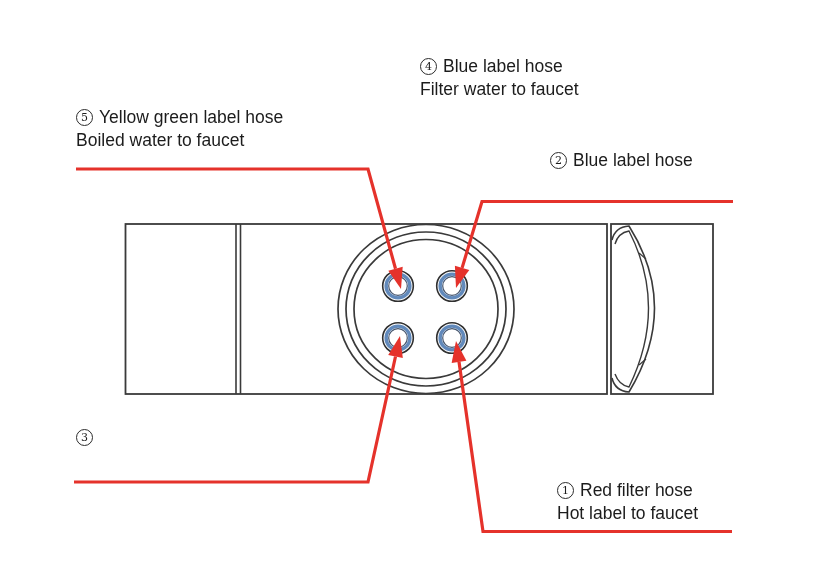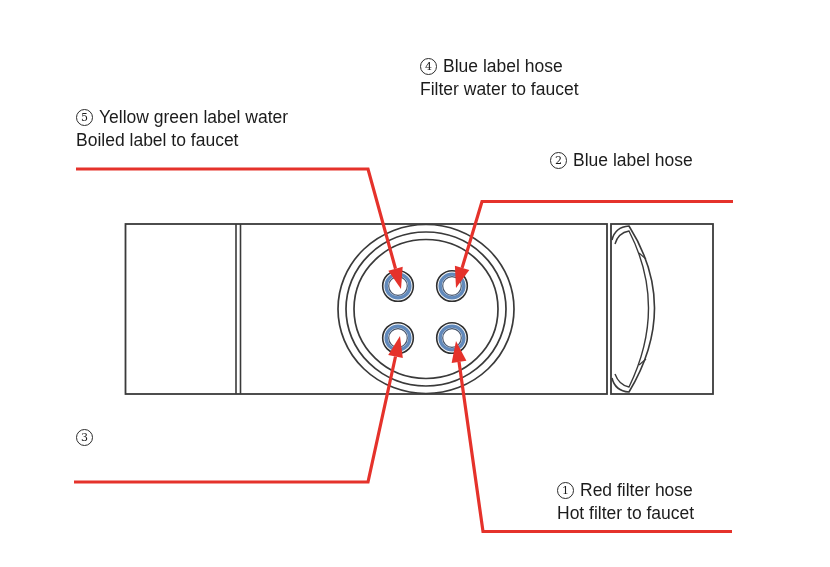--- a/index.html
+++ b/index.html
@@ -122,39 +122,39 @@
     <div class="row1">
       <span class="circ-num">4</span>
       <span>Blue label hose</span>
     </div>
     <div>Filter water to faucet</div>
   </div>
 
   <div class="callout" style="left:76px; top:106px;">
     <div class="row1">
       <span class="circ-num">5</span>
-      <span>Yellow green label water</span>
+      <span>Yellow green label hose</span>
     </div>
-    <div>Boiled label to faucet</div>
+    <div>Boiled water to faucet</div>
   </div>
 
   <div class="callout" style="left:550px; top:149px;">
     <div class="row1">
       <span class="circ-num">2</span>
       <span>Blue label hose</span>
     </div>
   </div>
 
   <div class="callout" style="left:76px; top:429px;">
     <div class="row1">
       <span class="circ-num">3</span>
     </div>
   </div>
 
   <div class="callout" style="left:557px; top:479px;">
     <div class="row1">
       <span class="circ-num">1</span>
       <span>Red filter hose</span>
     </div>
-    <div>Hot filter to faucet</div>
+    <div>Hot label to faucet</div>
   </div>
 
 </div>
 
 </body></html>

